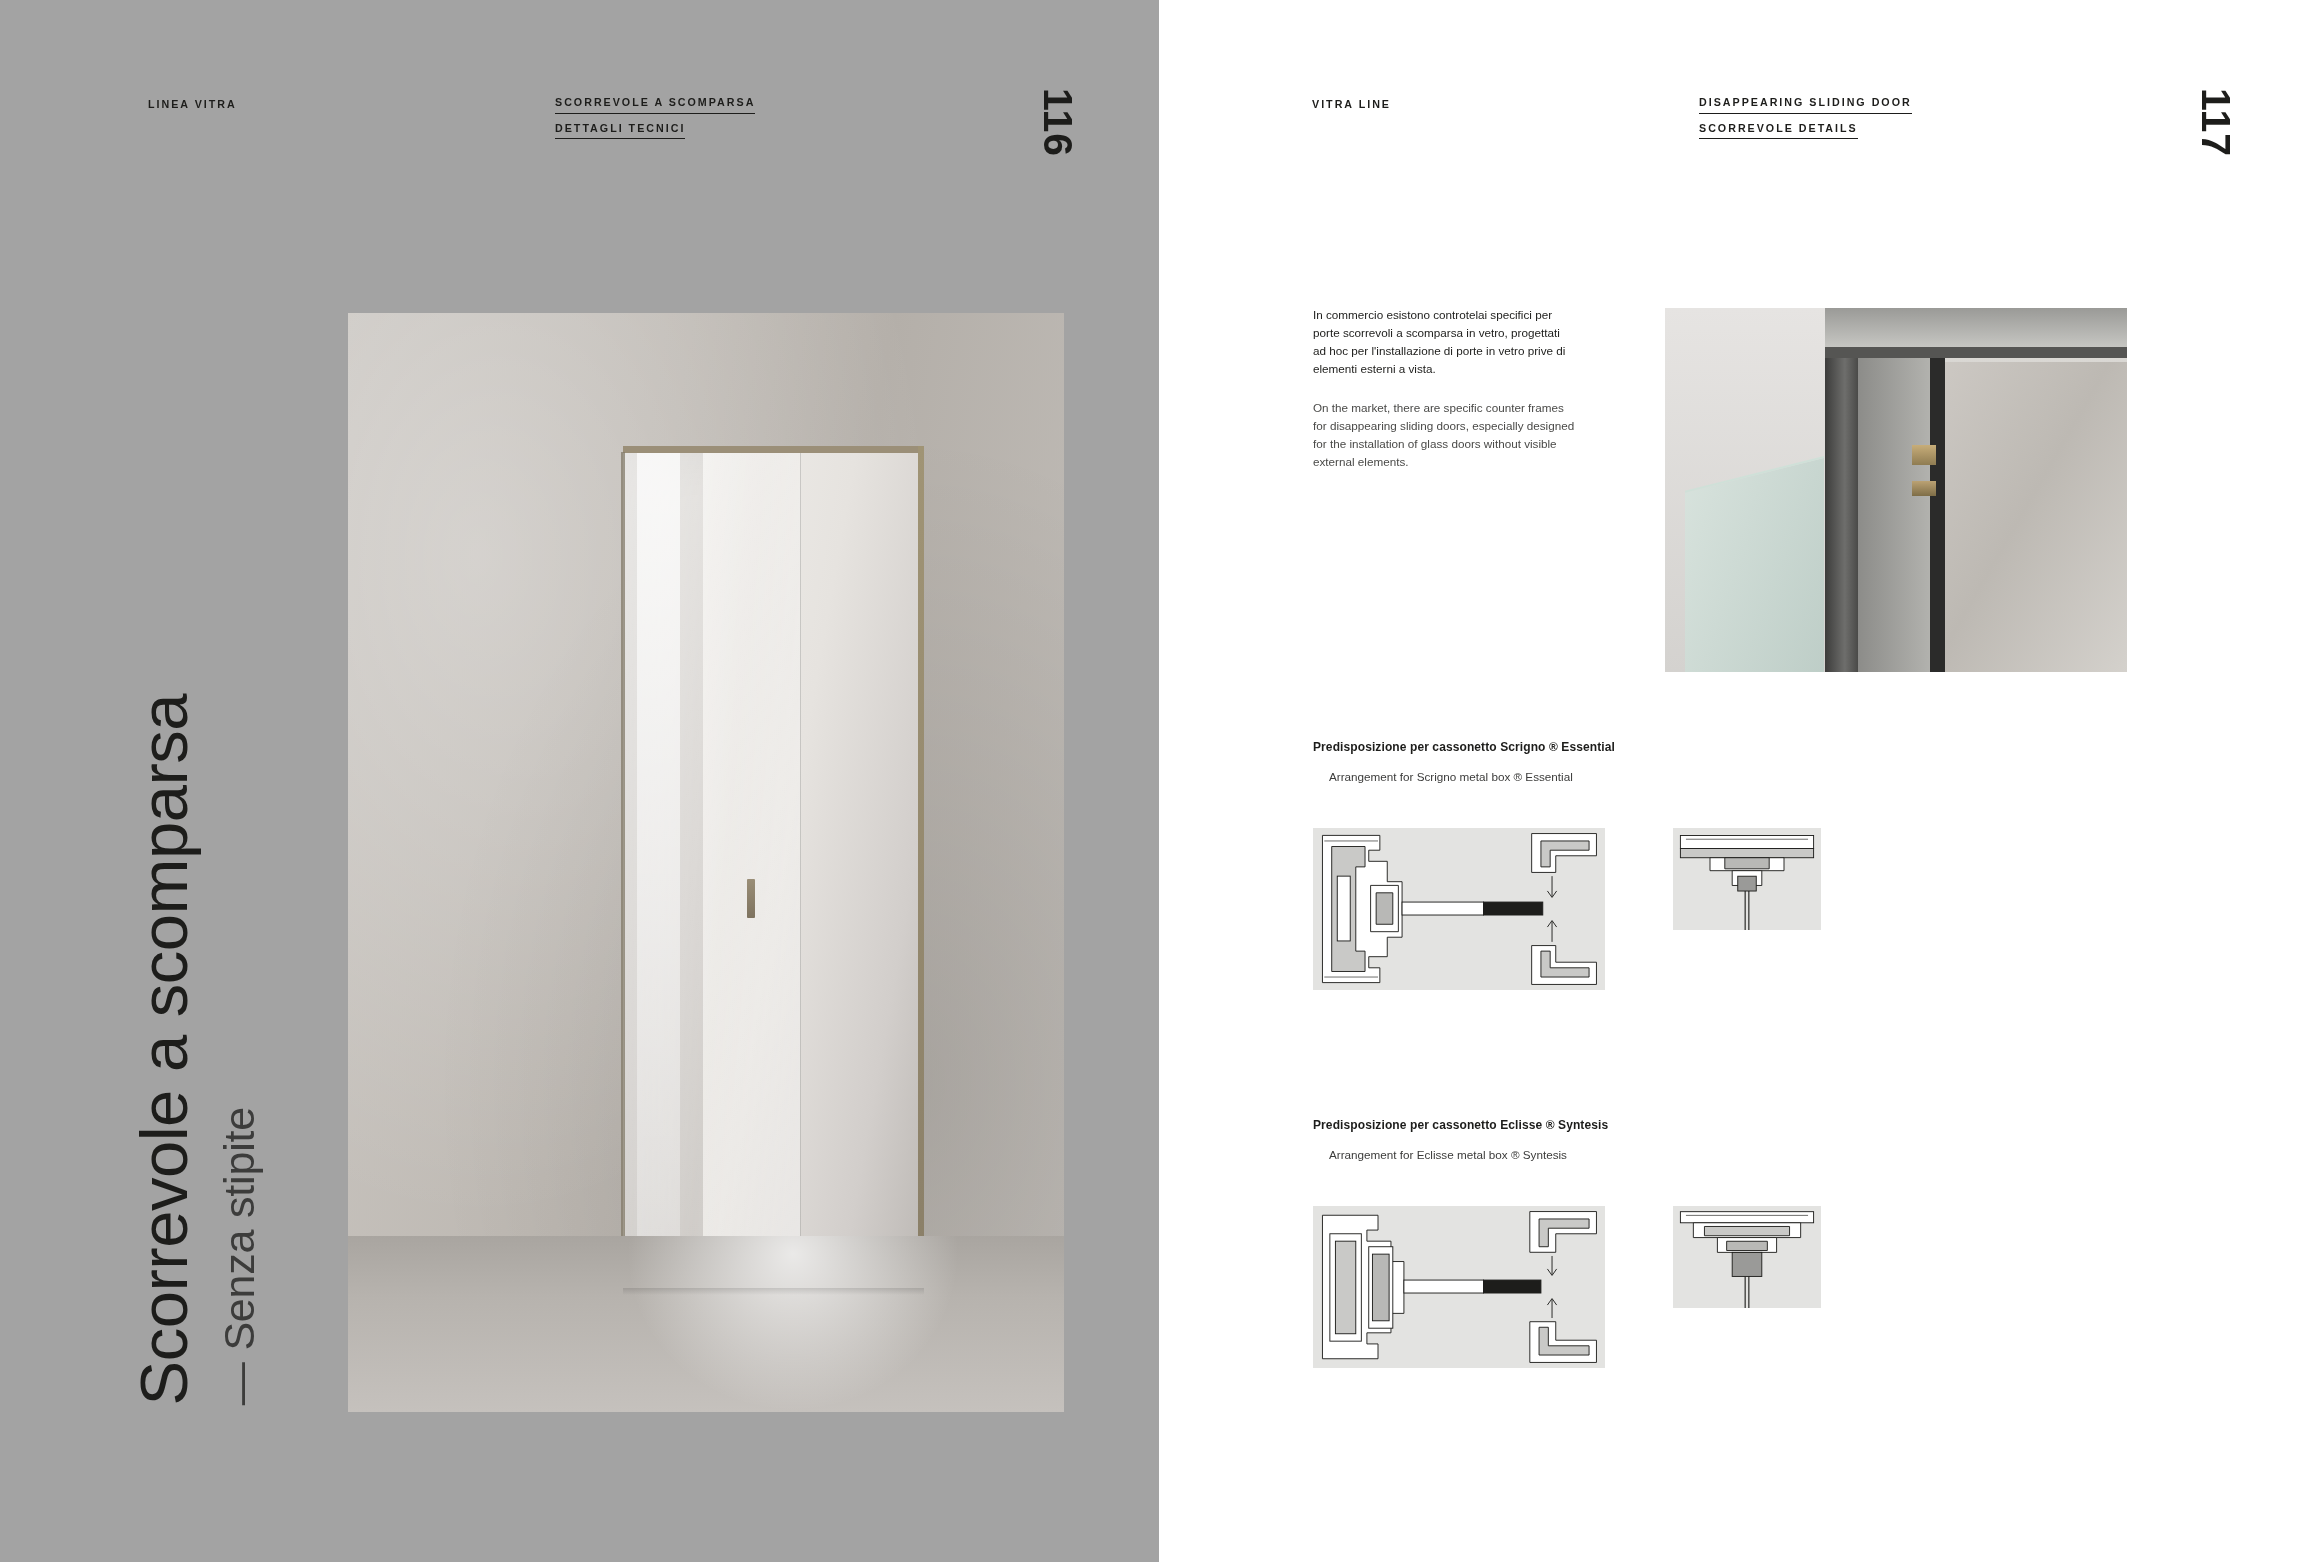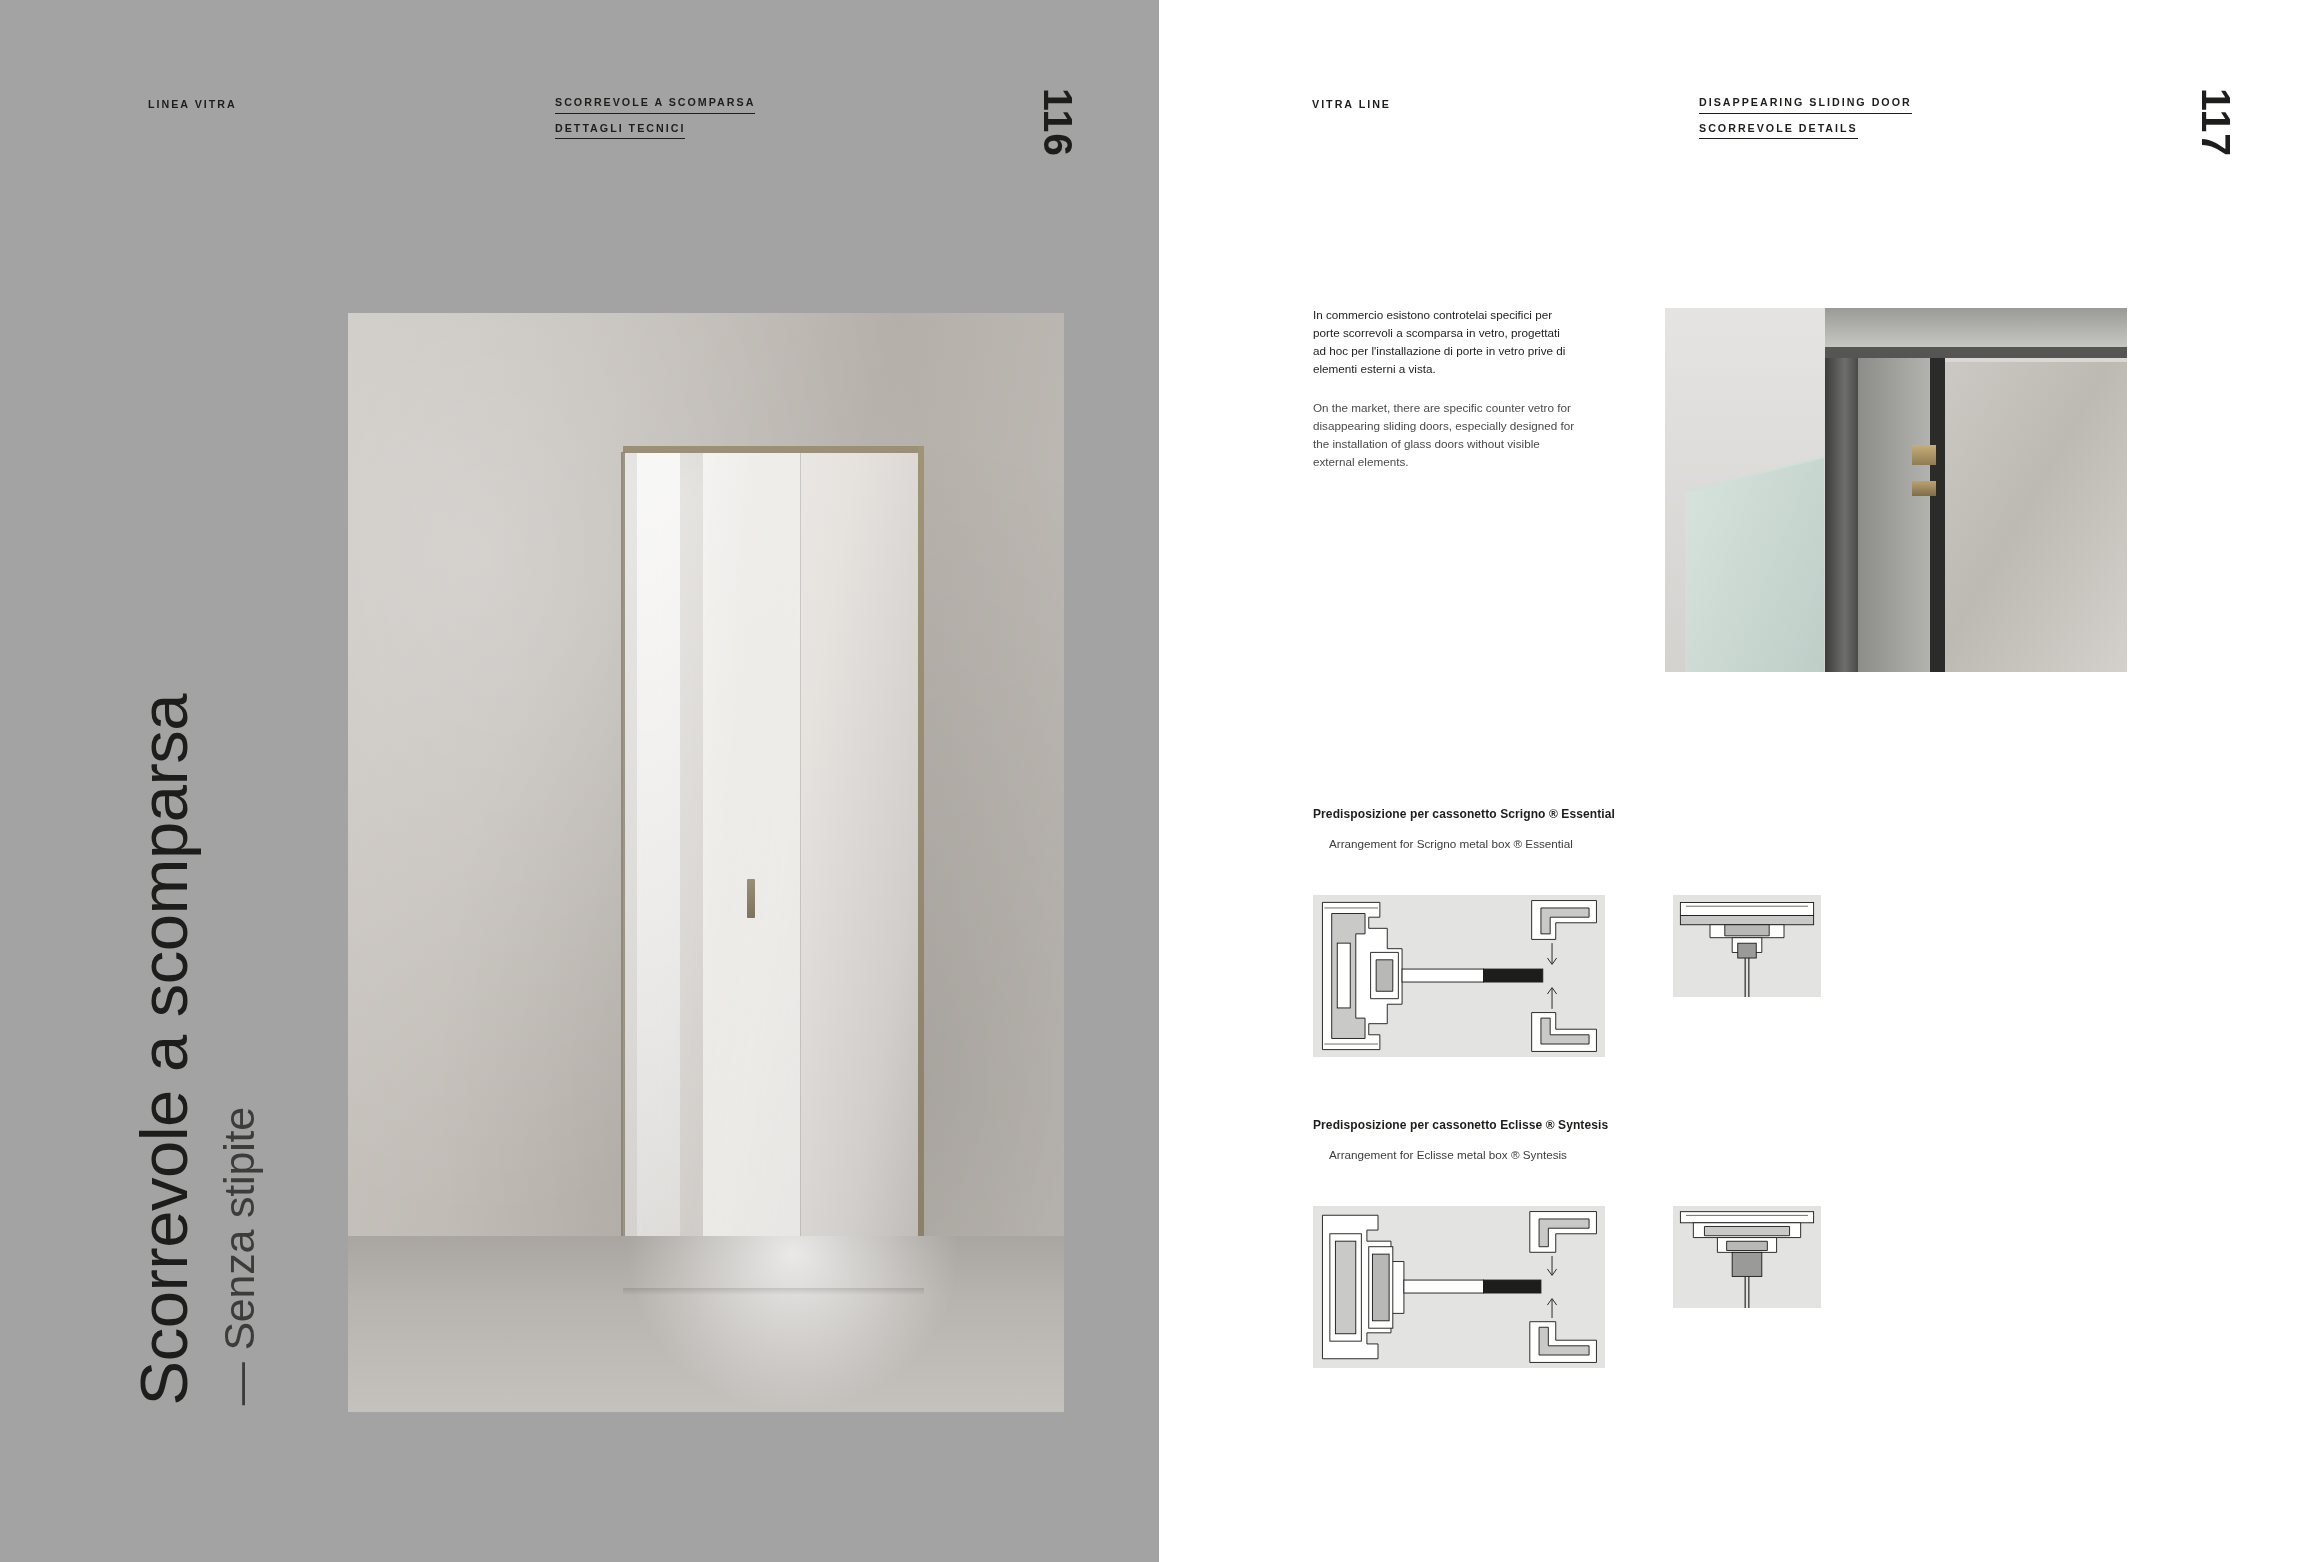--- a/index.html
+++ b/index.html
@@ -310,21 +310,21 @@
   .fig {
     position: absolute;
     background: #e3e3e1;
   }
   .fig.a { left: 0;   top: 0; width: 292px; height: 162px; }
   .fig.b { left: 360px; top: 0; width: 148px; height: 102px; }
 
   svg { display: block; }
 
   .section-2 { top: 1118px; }
-  .section-1 { top: 807px; }
+  .section-1 { top: 740px; }
 
   
   .spine {
     position: absolute;
     left: 1159px; top: 0;
     width: 0.9px; height: 100%;
     background: rgba(0,0,0,0.04);
   }
 </style>
 </head>
@@ -378,21 +378,21 @@
     <div class="header-rules" style="left:540px; top:96px;">
       <div>DISAPPEARING SLIDING DOOR</div><br>
       <div>SCORREVOLE DETAILS</div>
     </div>
 
     <div class="folio" style="left:1036px; top:88px;">117</div>
   </div>
 
   <div class="intro">
     <p class="it">In commercio esistono controtelai specifici per porte scorrevoli a scomparsa in vetro, progettati ad hoc per l'installazione di porte in vetro prive di elementi esterni a vista.</p>
-    <p class="en">On the market, there are specific counter vetro for disappearing sliding doors, especially designed for the installation of glass doors without visible external elements.</p>
+    <p class="en">On the market, there are specific counter frames for disappearing sliding doors, especially designed for the installation of glass doors without visible external elements.</p>
   </div>
 
   <div class="detail-photo">
     <div class="bg-l"></div>
     <div class="glass-pane"></div>
     <div class="frame-dark"></div>
     <div class="frame-mid"></div>
     <div class="seal"></div>
     <div class="wall-r"></div>
     <div class="wall-top"></div>

